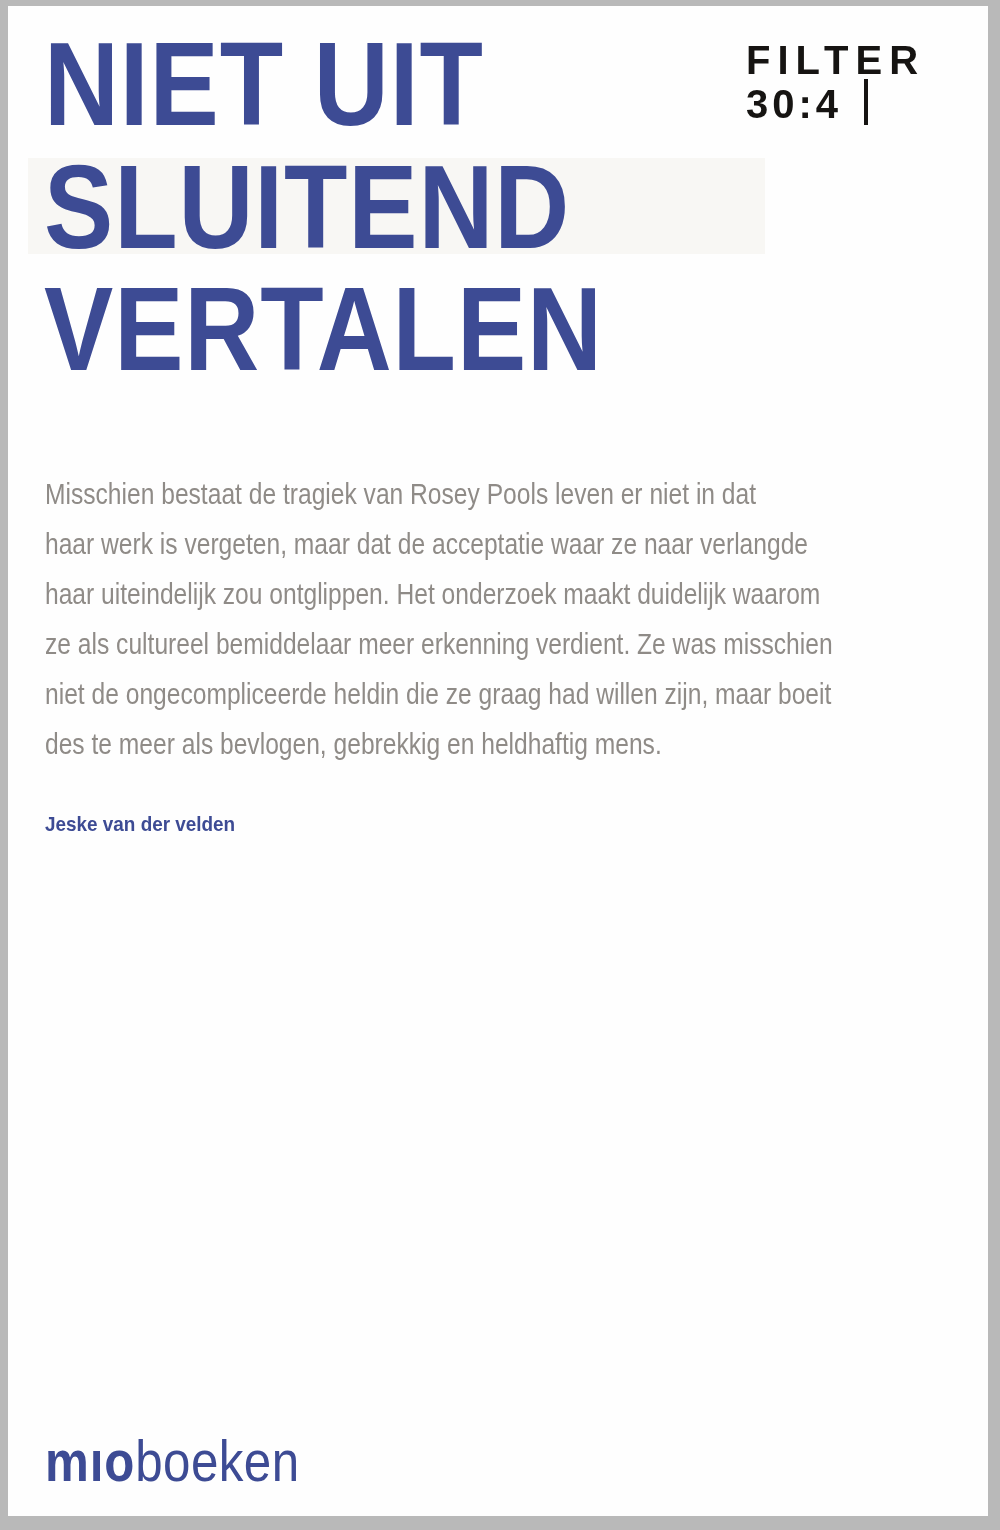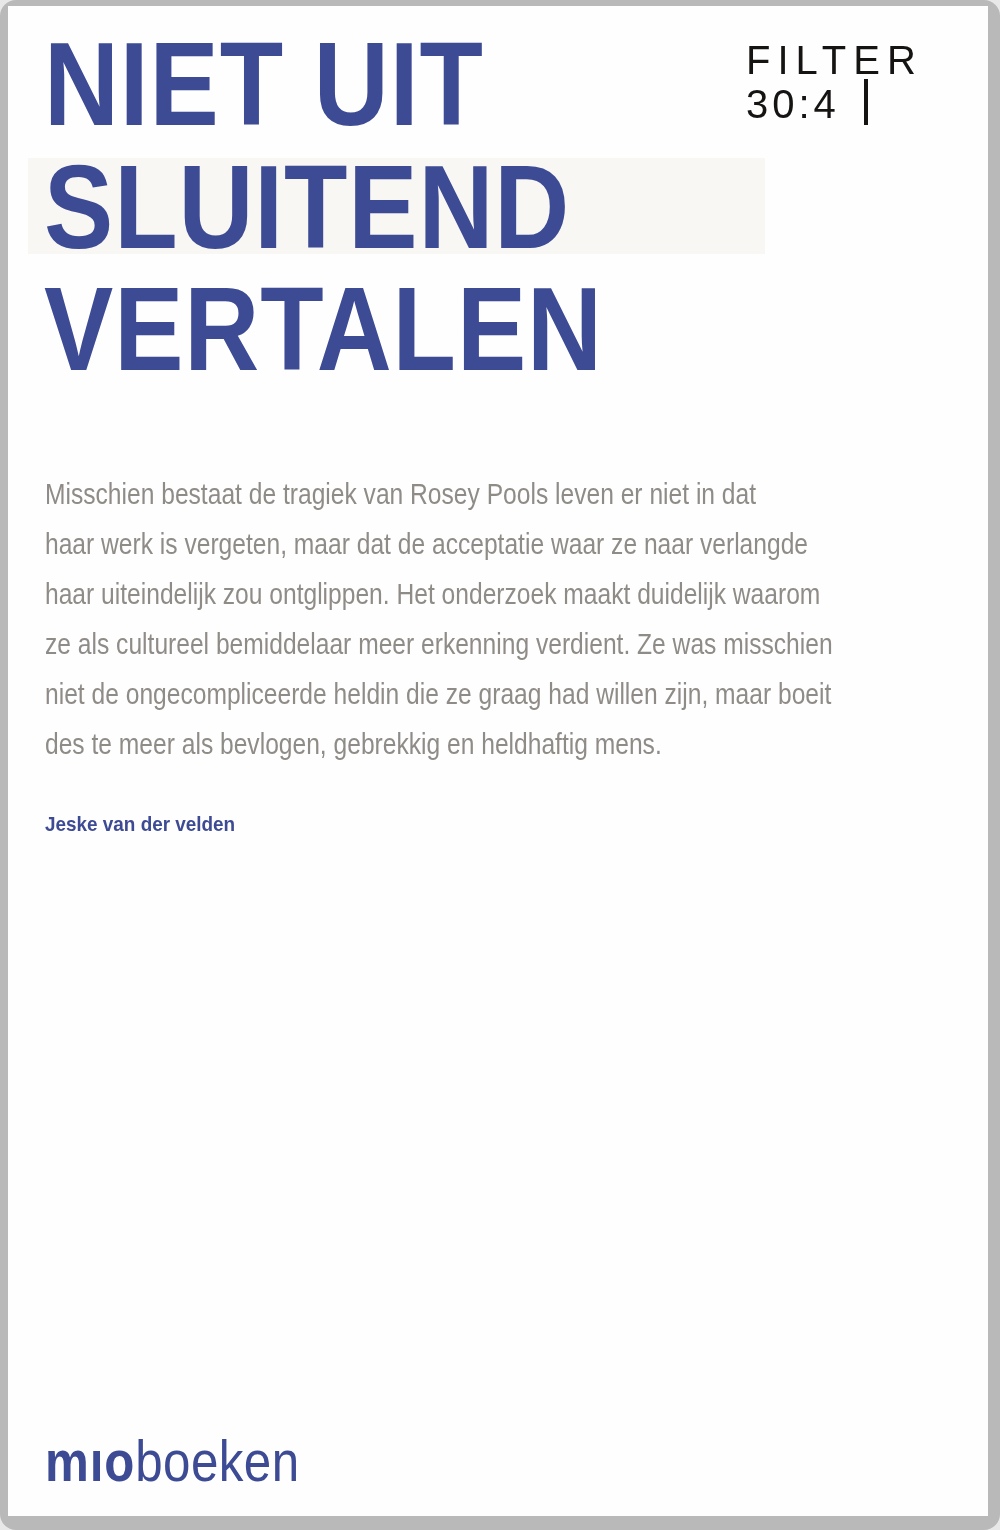--- a/index.html
+++ b/index.html
@@ -7,21 +7,20 @@
     padding: 0;
     background: #e8e8e8;
     font-family: "Liberation Sans", sans-serif;
   }
   .frame {
     position: relative;
     width: 1000px;
     height: 1530px;
     background: var(--frame, #b9b9b9);
     overflow: hidden;
-    border-radius: 16px;
   }
   .page {
     position: absolute;
     left: 8px;
     top: 6px;
     width: 980px;
     height: 1510px;
     background: var(--bg, #fefefe);
     overflow: hidden;
   }
@@ -33,21 +32,21 @@
     width: 737px;
     height: 96px;
     background: #f8f7f4;
   }
   
   .masthead {
     position: absolute;
     left: 738px;
     top: 32px;
     color: var(--black, #161412);
-    font-weight: normal;
+    font-weight: bold;
   }
   .masthead-title {
     font-size: 40px;
     line-height: 44px;
     letter-spacing: 7px;
   }
   .masthead-issue {
     font-size: 40px;
     line-height: 44px;
     letter-spacing: 4px;

